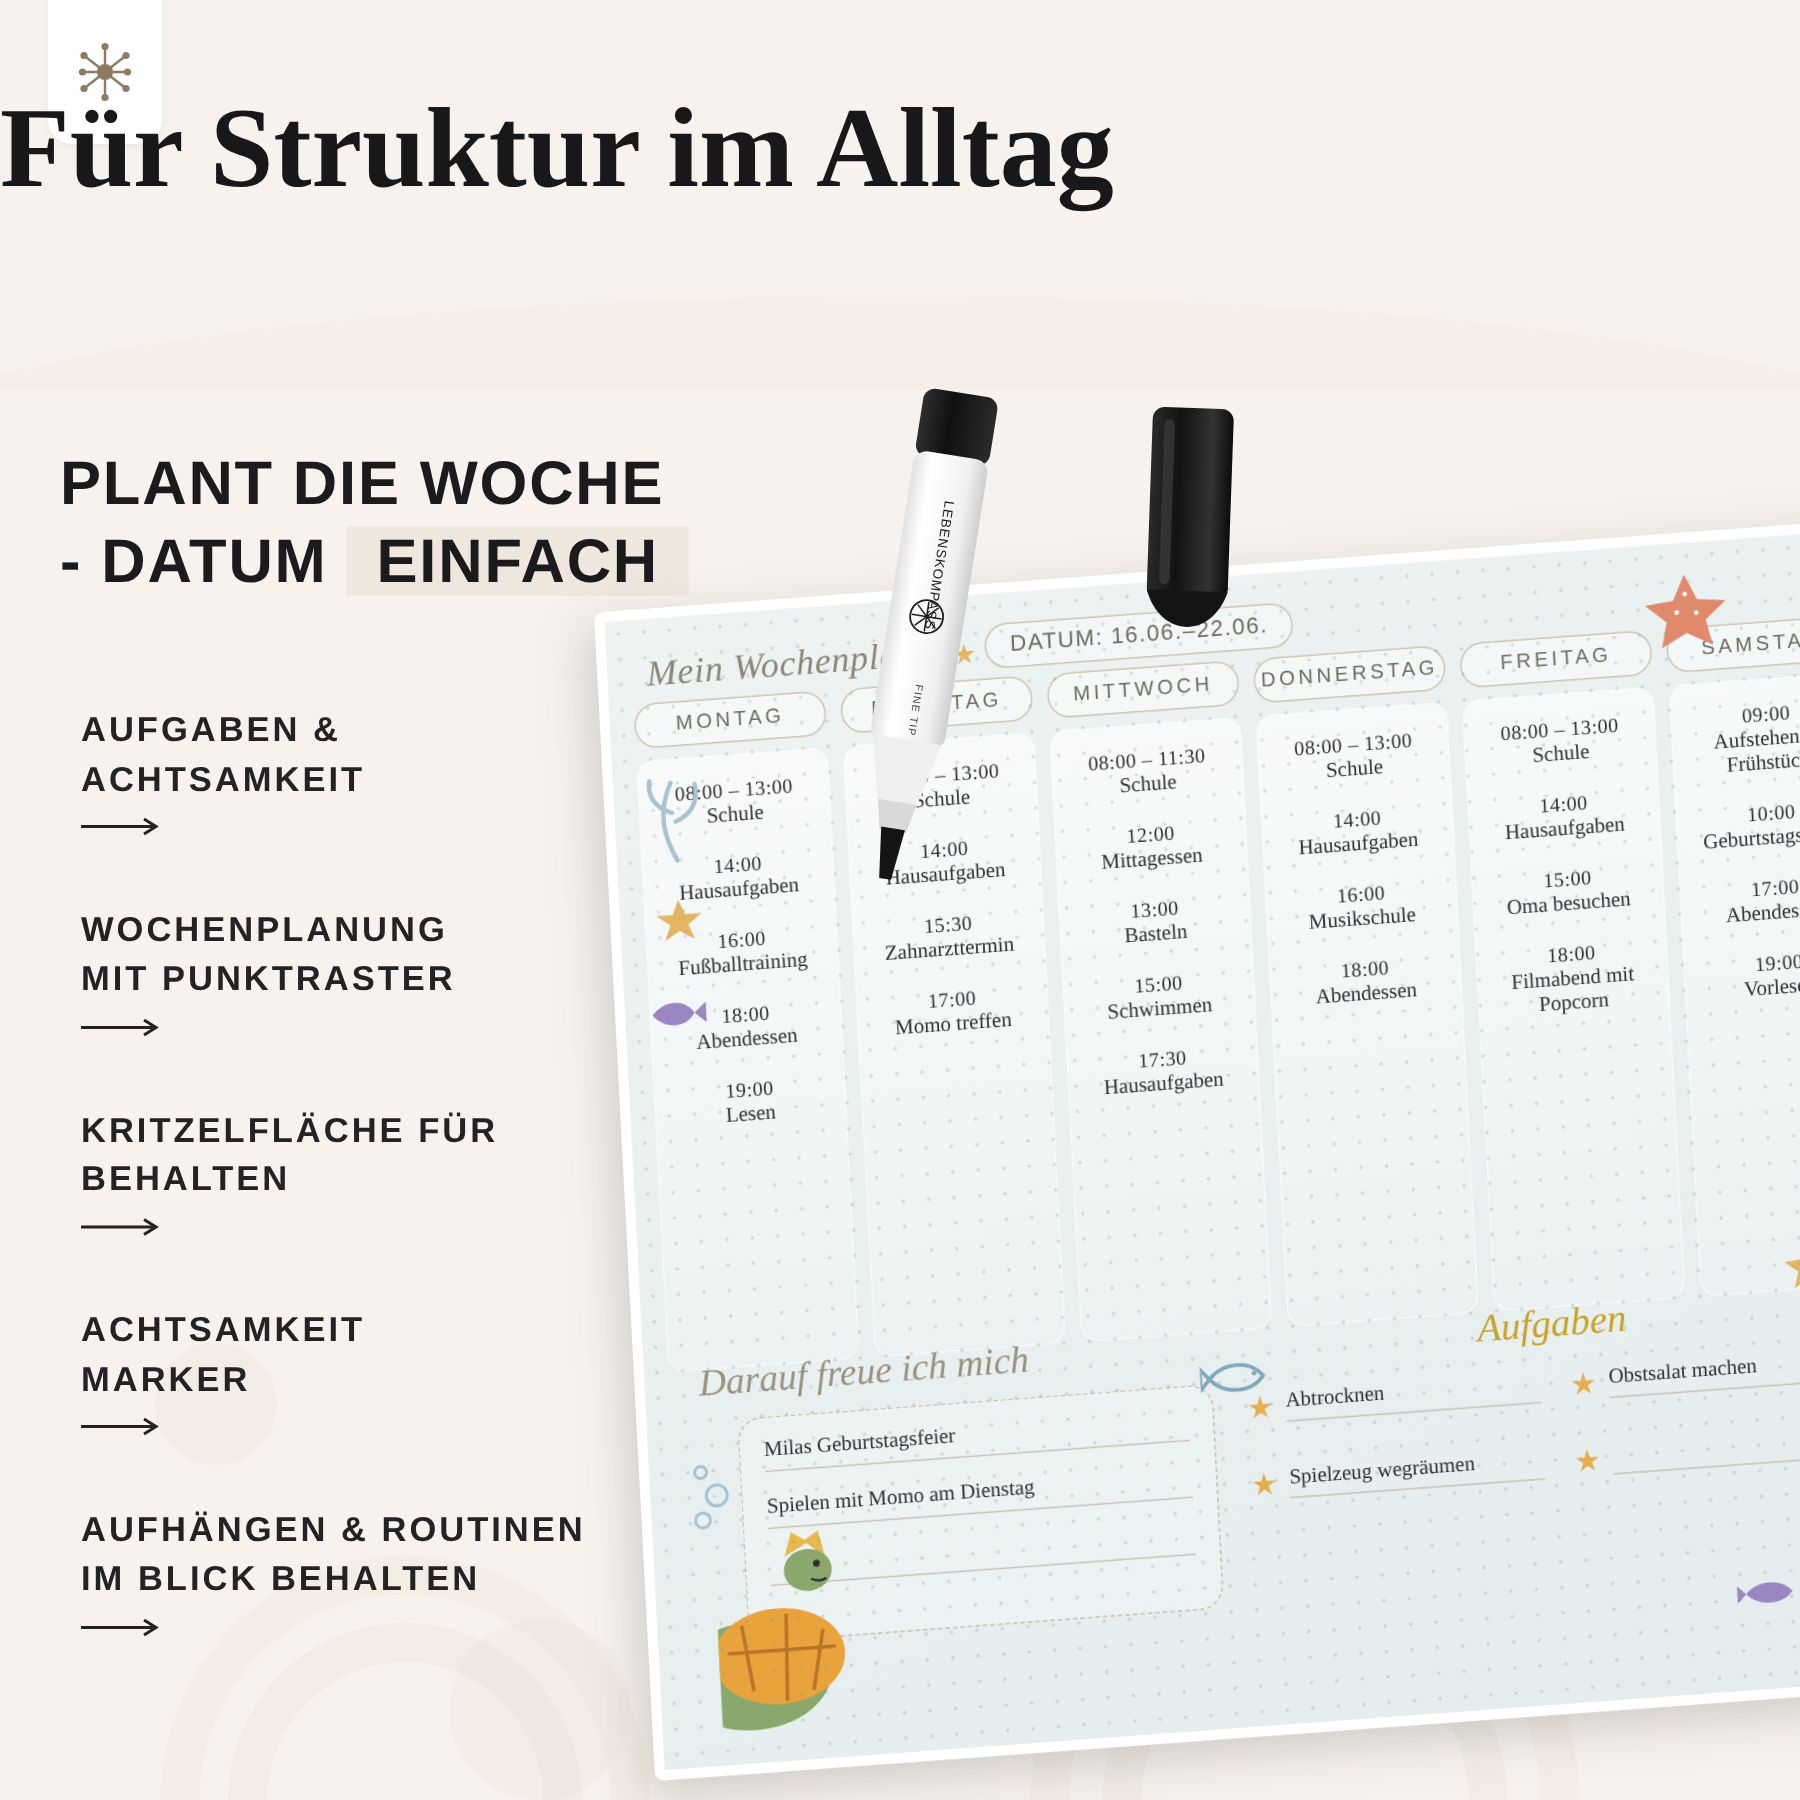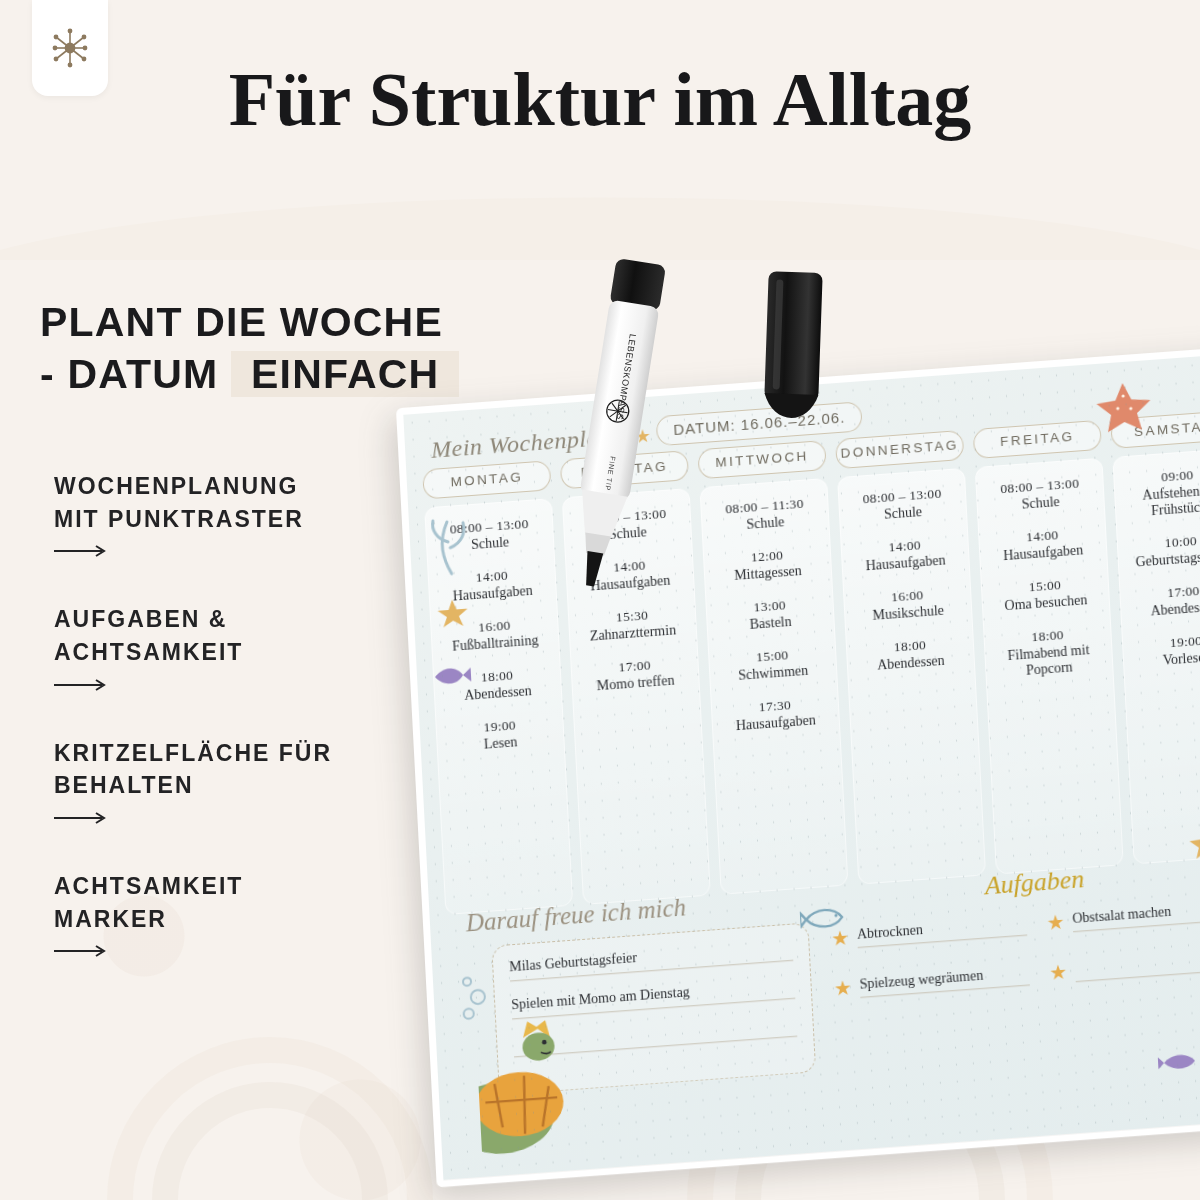--- a/index.html
+++ b/index.html
@@ -52,21 +52,21 @@
     display: flex;
     align-items: center;
     justify-content: center;
   }
   .logo-badge svg { display: block; }
 
   .headline {
     position: absolute;
     left: 0; right: 0;
     top: 56px;
-    text-align: center;
+    text-align: left;
     font-family: "Liberation Serif", serif;
     font-weight: 700;
     font-size: 76px;
     letter-spacing: 0px;
     color: #18181a;
   }
 
   .divider-wave {
     position: absolute;
     left: 0; right: 0;
@@ -367,30 +367,30 @@
     <path d="M0 60 C 260 -10 940 -10 1200 60 L1200 70 L0 70 Z" fill="#f5efe8"></path>
   </svg>
 
   <div class="subhead">
     <span>PLANT DIE WOCHE</span><br>
     <span>- DATUM </span><span class="hl">EINFACH</span>
   </div>
 
   <div class="feature-list">
     <div class="feature">
-      <div class="ftext" style="white-space:pre-line">WOCHENPLANUNG
-MIT PUNKTRASTER</div>
+      <div class="ftext" style="white-space:pre-line">AUFGABEN &amp;
+ACHTSAMKEIT</div>
       <svg class="arrow" viewBox="0 0 56 12">
           <line x1="0" y1="6" x2="48" y2="6" stroke="#232325" stroke-width="2"></line>
           <polyline points="42,1 50,6 42,11" fill="none" stroke="#232325" stroke-width="2"></polyline>
         </svg>
     </div>
     <div class="feature">
-      <div class="ftext" style="white-space:pre-line">AUFGABEN &amp;
-ACHTSAMKEIT</div>
+      <div class="ftext" style="white-space:pre-line">WOCHENPLANUNG
+MIT PUNKTRASTER</div>
       <svg class="arrow" viewBox="0 0 56 12">
           <line x1="0" y1="6" x2="48" y2="6" stroke="#232325" stroke-width="2"></line>
           <polyline points="42,1 50,6 42,11" fill="none" stroke="#232325" stroke-width="2"></polyline>
         </svg>
     </div>
     <div class="feature">
       <div class="ftext" style="white-space:pre-line">KRITZELFLÄCHE FÜR
 BEHALTEN</div>
       <svg class="arrow" viewBox="0 0 56 12">
           <line x1="0" y1="6" x2="48" y2="6" stroke="#232325" stroke-width="2"></line>
@@ -398,20 +398,28 @@
         </svg>
     </div>
     <div class="feature">
       <div class="ftext" style="white-space:pre-line">ACHTSAMKEIT
 MARKER</div>
       <svg class="arrow" viewBox="0 0 56 12">
           <line x1="0" y1="6" x2="48" y2="6" stroke="#232325" stroke-width="2"></line>
           <polyline points="42,1 50,6 42,11" fill="none" stroke="#232325" stroke-width="2"></polyline>
         </svg>
     </div>
+    <div class="feature">
+      <div class="ftext" style="white-space:pre-line">AUFHÄNGEN &amp; ROUTINEN
+IM BLICK BEHALTEN</div>
+      <svg class="arrow" viewBox="0 0 56 12">
+          <line x1="0" y1="6" x2="48" y2="6" stroke="#232325" stroke-width="2"></line>
+          <polyline points="42,1 50,6 42,11" fill="none" stroke="#232325" stroke-width="2"></polyline>
+        </svg>
+    </div>
   </div>
 
   <div id="planner-wrap">
     <div class="planner">
 
       <div class="planner-title">Mein Wochenplan</div>
       <div class="title-star">★</div>
       <div class="date-pill">DATUM: 16.06.–22.06.</div>
 
       <div class="days">

